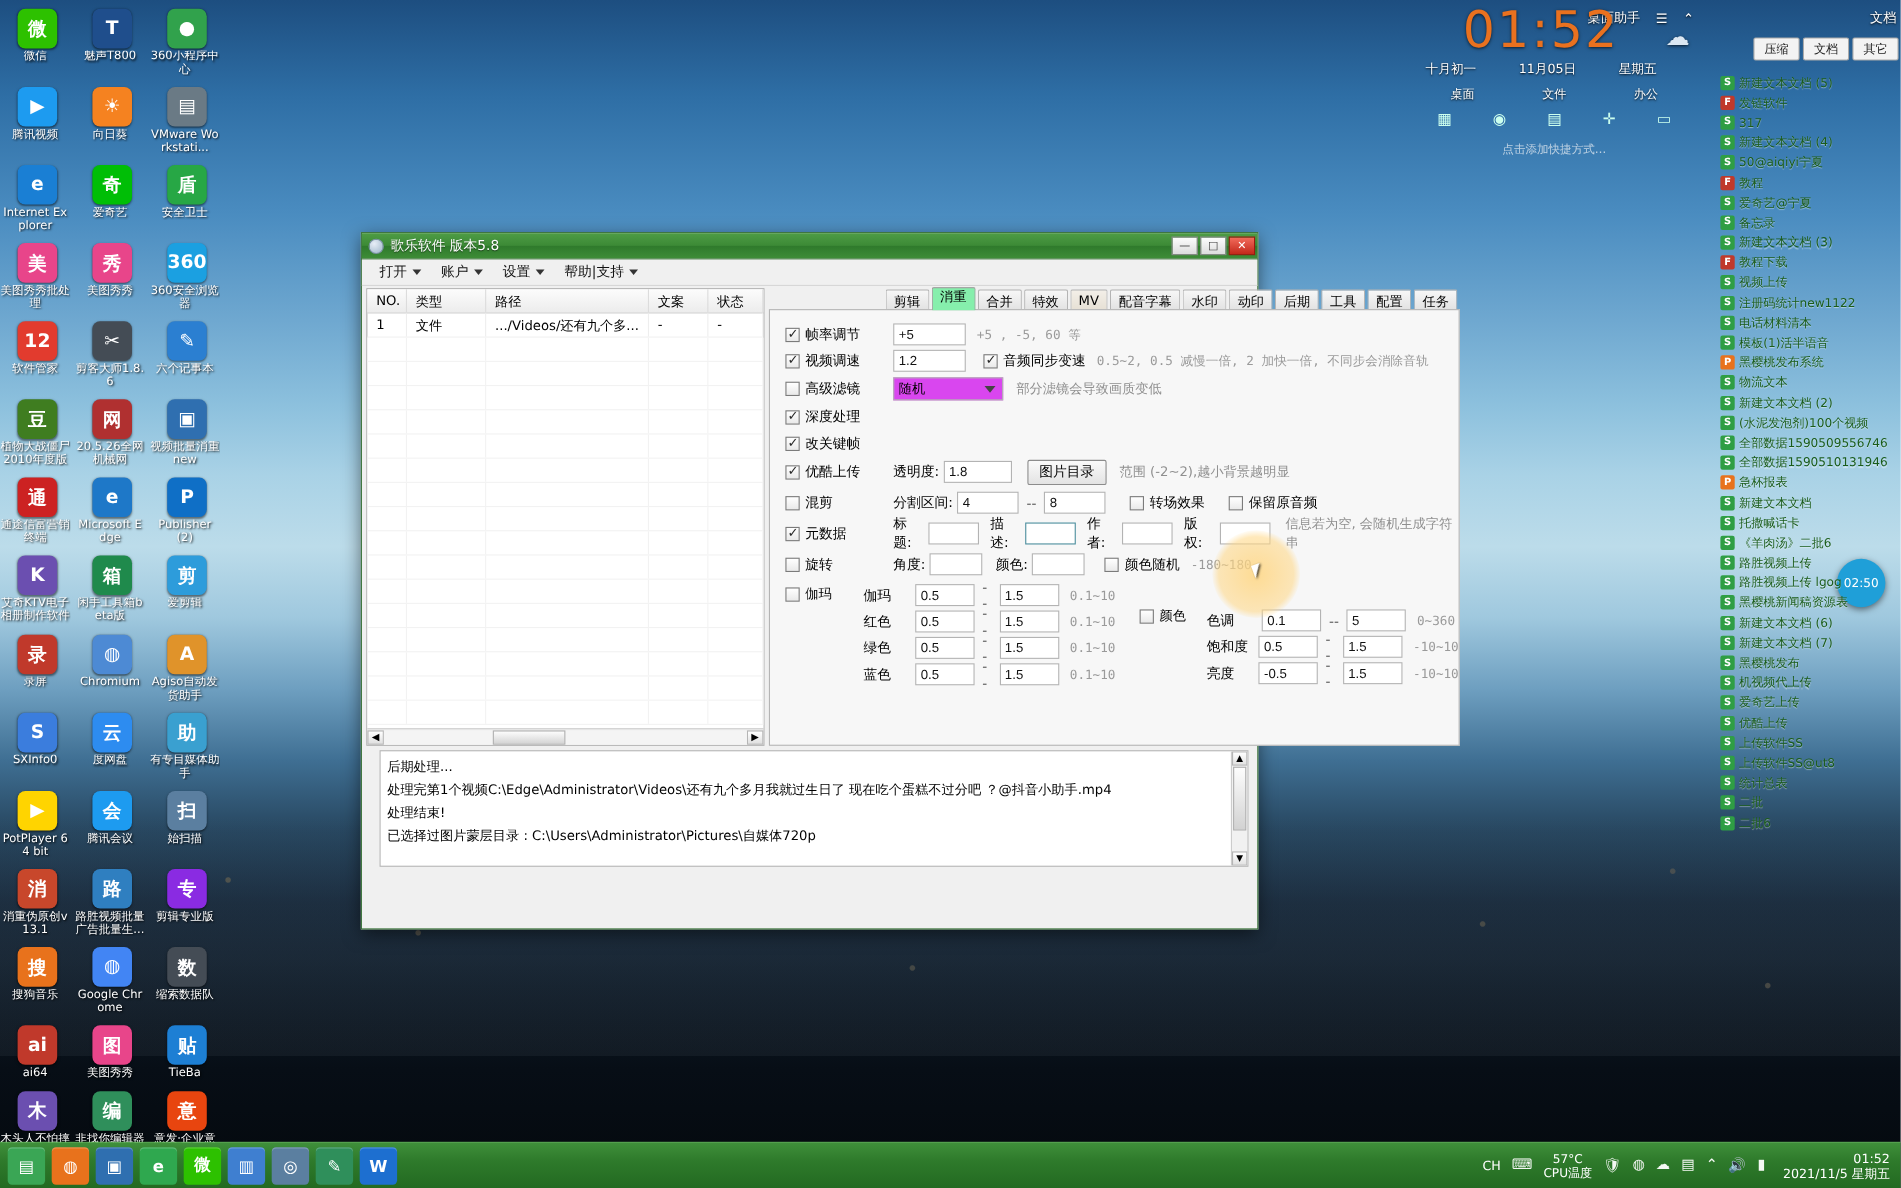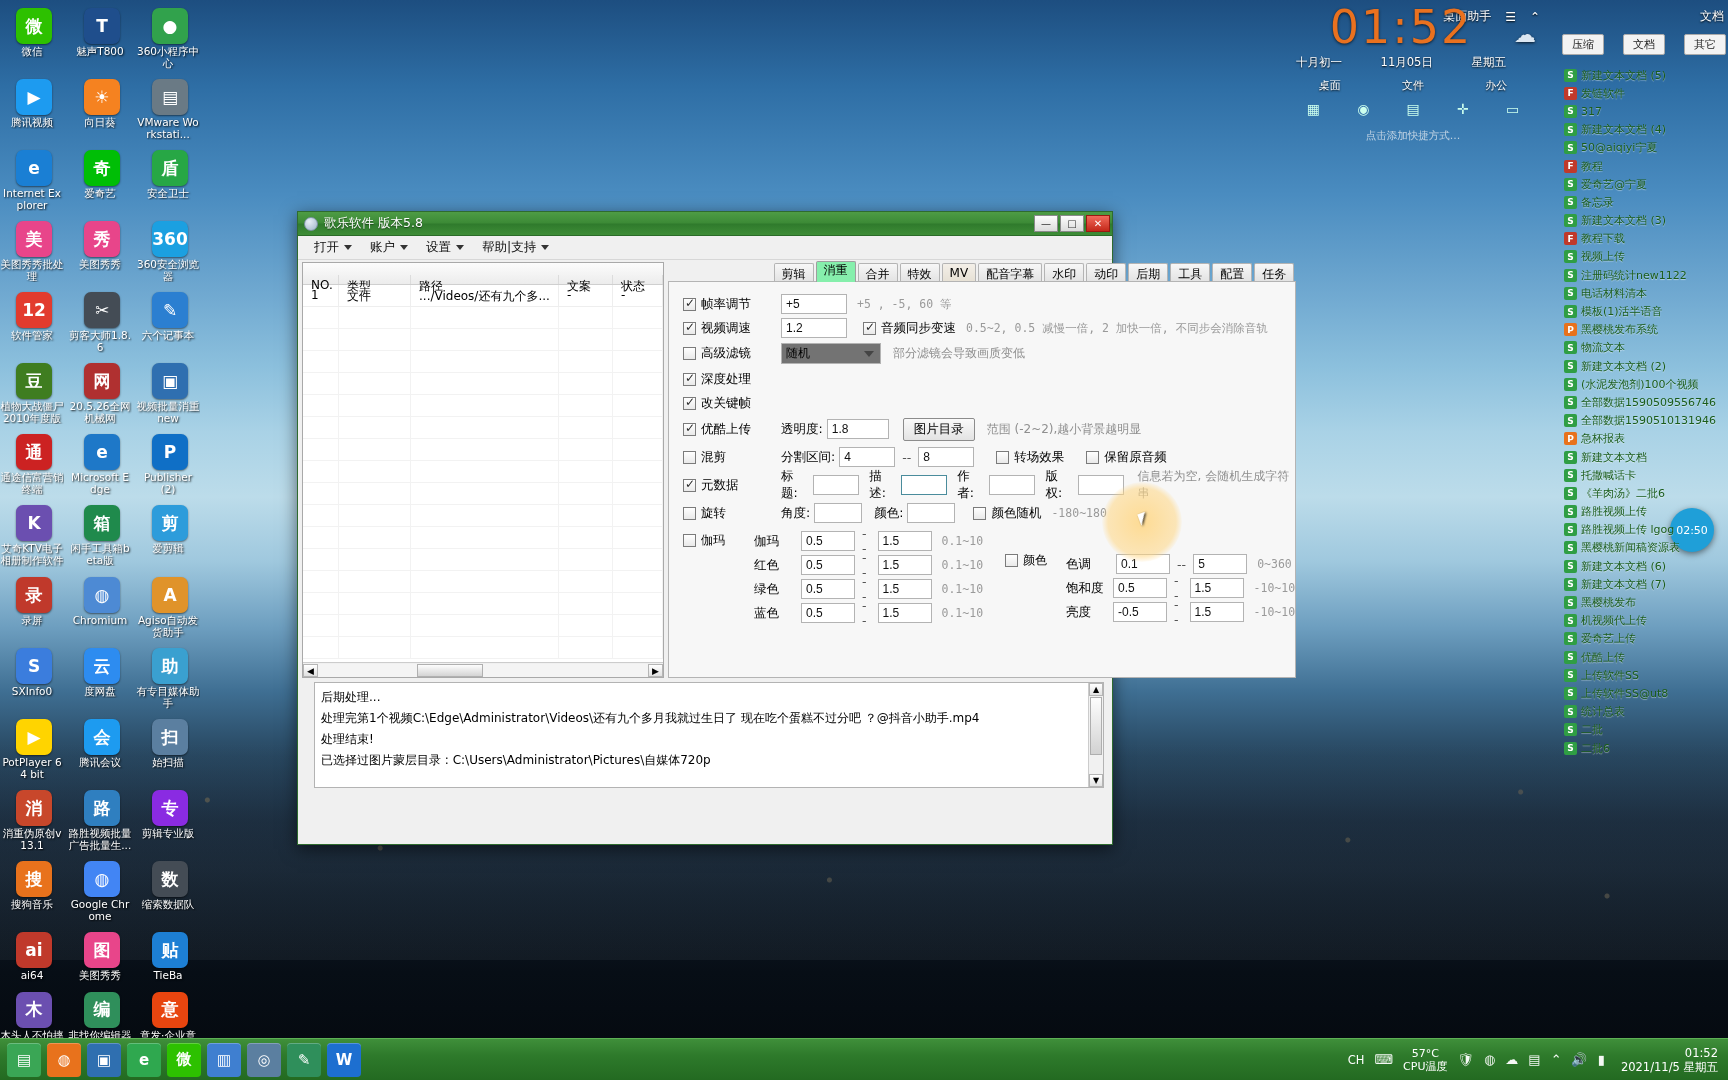--- a/index.html
+++ b/index.html
@@ -82,41 +82,41 @@
                display:flex; justify-content:space-between; padding:0 8px; }
   #clockbtns { margin-top:8px; display:flex; justify-content:space-around; font-size:11px;
                color:#fff; text-shadow:0 1px 2px #000;}
   #clockicons { margin-top:8px; display:flex; justify-content:space-around; color:#cfe; font-size:14px; }
   #clockhint { margin-top:12px; font-size:10.5px; color:#dfe7ef; opacity:.8; }
 
   
   #assistbar { position:absolute; right:188px; top:8px; color:#fff; font-size:12px;
                text-shadow:0 1px 2px #000; display:flex; gap:14px; align-items:center; }
   #docbar { position:absolute; right:4px; top:8px; color:#fff; font-size:12px; text-shadow:0 1px 2px #000;}
-  #tagbtns { position:absolute; right:2px; top:34px; display:flex; gap:19px; }
+  #tagbtns { position:absolute; right:2px; top:34px; display:flex; gap:3px; }
   .tagbtn { background:#f3f3f3; border:1px solid #aaa; border-radius:2px; font-size:11px;
             padding:2px 9px; color:#222; }
 
   
   #bubble { position:absolute; right:14px; top:508px; width:44px; height:44px; border-radius:50%;
             background:#1f9fd8; color:#fff; font-size:11px; display:flex; align-items:center;
             justify-content:center; box-shadow:0 2px 6px rgba(0,0,0,.5); }
 
   
   #spot { position:absolute; left:1102px; top:482px; width:80px; height:80px; border-radius:50%;
           background: radial-gradient(circle, rgba(255,214,130,.85) 0%, rgba(255,214,130,.55) 60%, rgba(255,214,130,0) 72%);
           pointer-events:none; }
   #cursor { position:absolute; left:1139px; top:512px; width:0; height:0;
             border-left:8px solid #fff; border-right:5px solid transparent;
             border-bottom:12px solid transparent; transform: rotate(-20deg);
             filter: drop-shadow(1px 1px 1px rgba(0,0,0,.8)); }
 
   
   #appwin {
-    position: absolute; left: 297px; top: 211px; width: 816px; height: 634px;
+    position: absolute; left: 328px; top: 211px; width: 816px; height: 634px;
     background: #f0f0f0;
     border: 1px solid #2f6b2f;
     box-shadow: 0 4px 16px rgba(0,0,0,.55);
     font-size: 12px; color: #000;
   }
   #titlebar {
     height: 24px; background: linear-gradient(to bottom,#4e9c45 0%, #3c8a36 48%, #2f7a2c 52%, #3e8d37 100%);
     display: flex; align-items: center; padding: 0 2px 0 6px; color: #fff;
     border-bottom: 1px solid #2b6b28;
   }
@@ -134,21 +134,21 @@
   .menuitem { font-size:12.5px; display:flex; align-items:center; gap:5px; color:#111; }
   .caret { width:0;height:0;border-left:4px solid transparent;border-right:4px solid transparent;
            border-top:5px solid #333; }
 
   #body { display:flex; height: 418px; padding: 2px 4px 0 4px; gap:4px; }
 
   
   #filetable { width: 362px; background:#fff; border:1px solid #a9a9a9; display:flex; flex-direction:column; }
   .ft-head { display:flex; height:22px; background:linear-gradient(to bottom,#fcfcfc,#ececec);
              border-bottom:1px solid #cfcfcf; font-size:12px; }
-  .ft-head div { padding:3px 0 0 8px; border-right:1px solid #dcdcdc;margin-top:12px; }
+  .ft-head div { padding:3px 0 0 8px; border-right:1px solid #dcdcdc; }
   .ft-row { display:flex; height:22px; font-size:12px; border-bottom:1px solid #eee;}
   .ft-row div { padding:3px 0 0 8px; border-right:1px solid #eee; overflow:hidden; white-space:nowrap;}
   .c-no{width:36px;} .c-ty{width:72px;} .c-pa{width:148px;} .c-we{width:54px;} .c-st{width:50px;}
   .ft-empty { flex:1; background:#fff; }
   .ft-empty .er { height:22px; border-bottom:1px solid #f2f2f2; display:flex;}
   .ft-empty .er i { display:block; border-right:1px solid #f2f2f2; height:100%;}
   #ft-scroll { height:15px; background:#f0f0f0; border-top:1px solid #ccc; display:flex; align-items:center;}
   .sb-arrow { width:15px; height:13px; font-size:9px; text-align:center; line-height:12px;
               border:1px solid #b5b5b5; background:linear-gradient(#fff,#e0e0e0); }
   .sb-track { flex:1; height:13px; background:#f4f4f4; position:relative; }
@@ -172,21 +172,21 @@
   .cb.on::after { content:"✓"; position:absolute; left:1px; top:-3px; font-size:12px; color:#2a2a2a; }
   .cblabel { min-width:64px; }
   .inp { border:1px solid #b3b3b3; background:#fff; height:20px; font-size:12px;
          padding:0 4px; line-height:19px; color:#111; }
   .inp.focus { border:1px solid #4a8c9c; }
   .hint { color:#9a9a9a; font-size:11.5px; margin-left:10px; font-family:"DejaVu Sans Mono", monospace; }
   .hintcn { color:#8f8f8f; font-size:12px; margin-left:12px; }
   .lbl { margin:0 4px 0 0; }
   .btn { border:1px solid #8c8c8c; background:linear-gradient(to bottom,#fafafa,#e3e3e3);
          font-size:12.5px; padding:2px 10px; border-radius:2px; }
-  .sel { border:1px solid #b3b3b3; background:#737373; height:21px; width:100px; font-size:12px;
+  .sel { border:1px solid #b3b3b3; background:#d946ef; height:21px; width:100px; font-size:12px;
          display:flex; align-items:center; padding:0 4px; position:relative; }
   .sel .ar { position:absolute; right:6px; width:0;height:0;border-left:5px solid transparent;
              border-right:5px solid transparent;border-top:6px solid #444; }
   .dash { margin:0 7px; color:#555; }
 
   
   #outrow { display:flex; align-items:center; height:30px; padding:4px 8px 0 16px; gap:6px; }
   #outpath { flex:1; height:22px; border:1px solid #b3b3b3; background:#fff;
              font-size:12px; line-height:21px; padding:0 4px; color:#444; position:relative; }
   #browse { width:26px; height:22px; border:1px solid #9a9a9a; background:linear-gradient(#f8f8f8,#e2e2e2);

